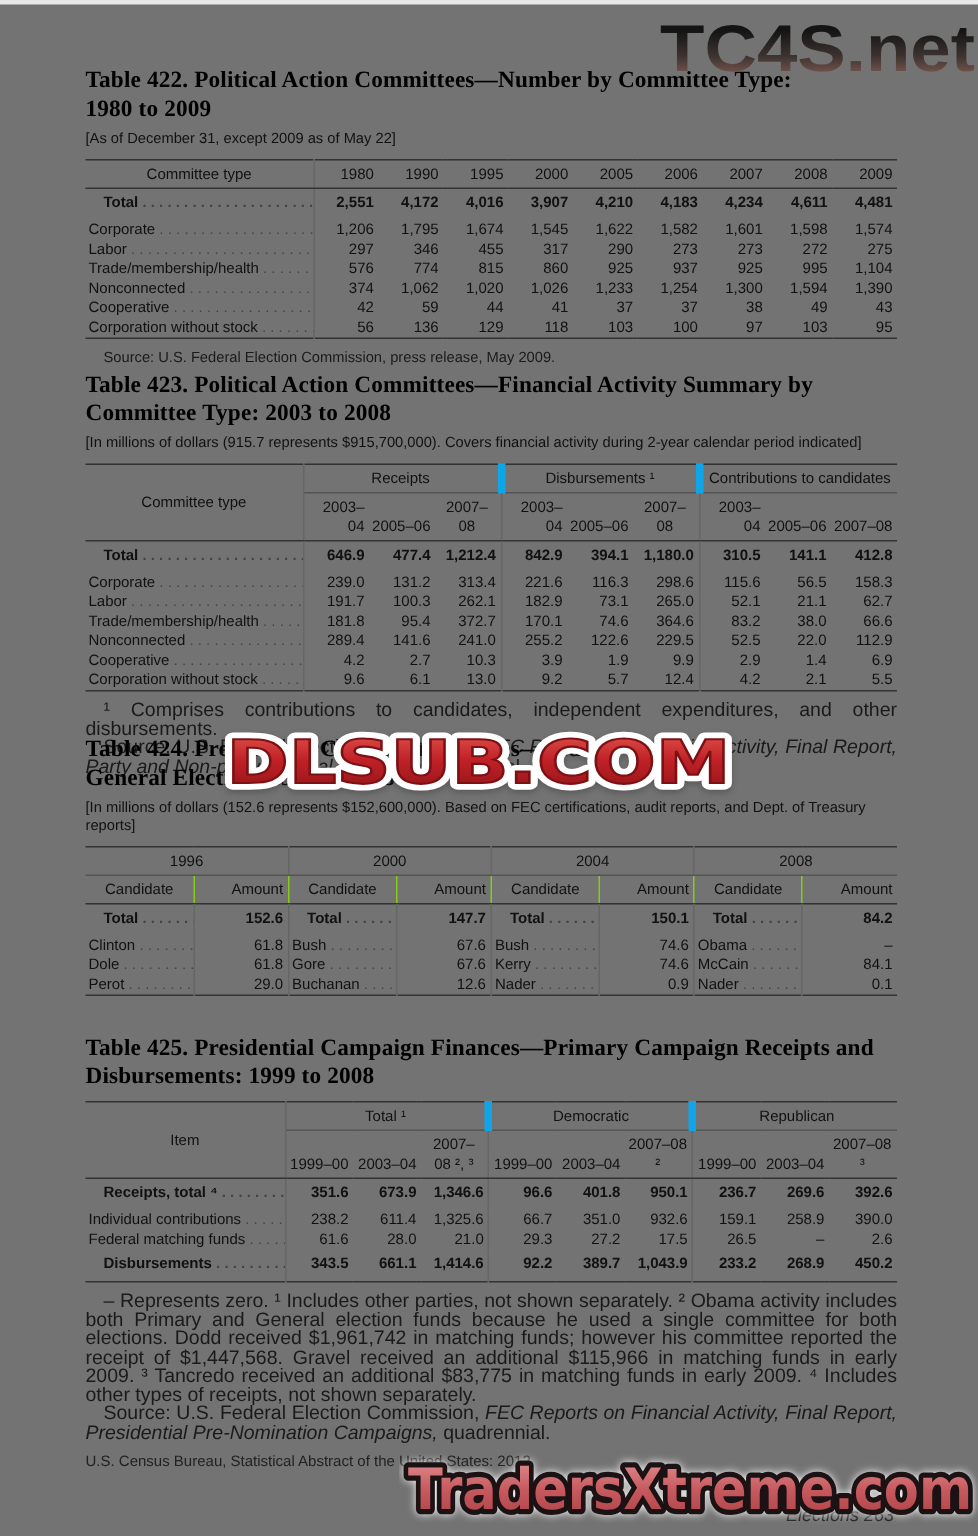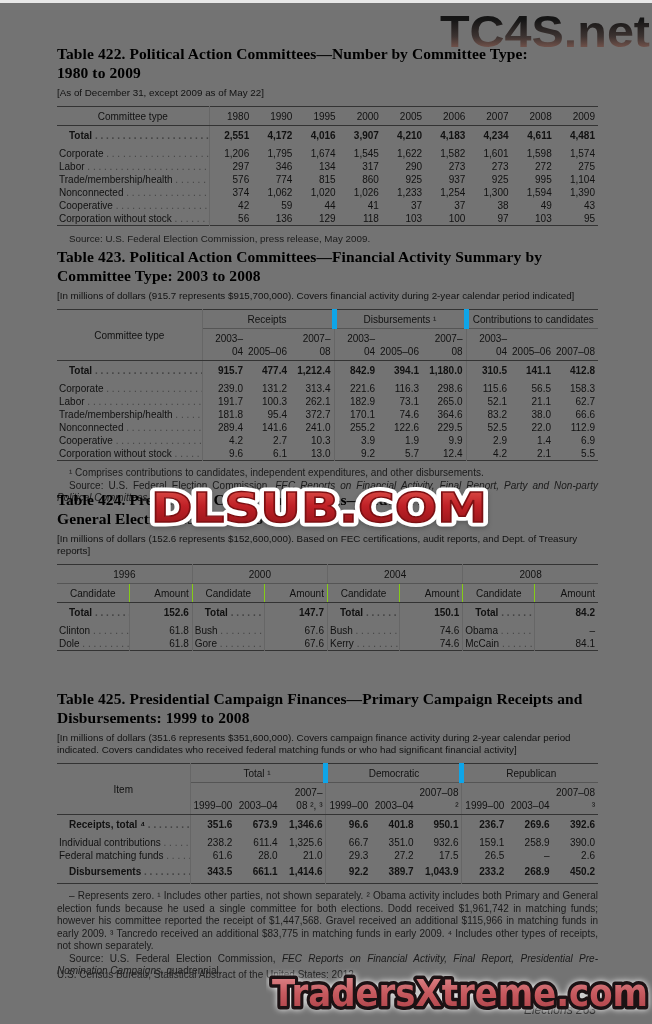--- a/index.html
+++ b/index.html
@@ -28,38 +28,38 @@
   table { border-top: 1.5px solid #333; border-bottom: 1.5px solid #333; }
   
   .t422 thead th { border-bottom: 1.5px solid #333; }
   .t422 th:first-child, .t422 td:first-child { border-right: 1px solid #666; }
   .t422 col.c1 { width: 152px; }
   
   .grouped tr.grp-row th.grp { border-bottom: 1px solid #555; border-right: 5px solid #0ea5e9; }
   .grouped tr.grp-row th.grp:last-child { border-right: none; }
   .grouped th.ct { border-right: 1px solid #666; border-bottom: 1.5px solid #333; text-align: center; vertical-align: middle; }
   .grouped tr.sub-row th { border-bottom: 1.5px solid #333; }
-  .grouped tr.sub-row th:nth-child(3n) { border-right: 1px solid #666; }
+  .grouped tr.sub-row th:nth-child(3n) { border-right: 1px solid #666; text-align: center; }
   .grouped tr.sub-row th:nth-child(9) { border-right: none; }
   .grouped tbody td:nth-child(1), .grouped tbody td:nth-child(4),
   .grouped tbody td:nth-child(7) { border-right: 1px solid #666; }
   .t423 col.c1 { width: 145px; } .t425 col.c1 { width: 133px; }
   .grp { text-align: center; }
   
   .t424 tr.yr-row th { border-bottom: 1px solid #555; text-align: center; }
   .t424 tr.yr-row th { border-right: 1px solid #666; }
   .t424 tr.yr-row th:last-child { border-right: none; }
   .t424 tr.sub-row th { border-bottom: 1.5px solid #333; border-right: 1px solid #84cc16; }
   .t424 tr.sub-row th:last-child { border-right: none; }
   .t424 tbody td { border-right: 1px solid #666; }
   .t424 tbody td:last-child { border-right: none; }
   .t424 th.cand { text-align: center; }
   .t424 col.cc { width: 72px; } .t424 col.ca { width: 63px; }
   .t424 .lead::after { content: " . . . . . . . . . . ."; }
-  .fn { font-size: 10px; line-height: 12.5px; margin-top: 6px; text-align: justify; }
+  .fn { font-size: 13px; line-height: 12.5px; margin-top: 6px; text-align: justify; }
   .fn p { text-indent: 12px; }
   .fn .it { font-style: italic; }
   .src { font-size: 9.8px; line-height: 12.5px; margin-top: 7px; text-indent: 12px; }
   
   .pg-num { position: absolute; top: 1000px; right: 56px; font-size: 12px; color: #222; font-style: italic; }
   .census-line { position: absolute; top: 966px; left: 57px; font-size: 10px; color: #222; }
   
   .wm { position: absolute; pointer-events: none; }
   .wm-top { top: 2px; right: -2px; }
   .wm-mid { top: 474px; left: 143px; }
@@ -117,21 +117,21 @@
             <td class="num">1,622</td>
             <td class="num">1,582</td>
             <td class="num">1,601</td>
             <td class="num">1,598</td>
             <td class="num">1,574</td>
           </tr>
           <tr>
             <td class="lbl"><span class="lead">Labor</span></td>
             <td class="num">297</td>
             <td class="num">346</td>
-            <td class="num">134</td>
+            <td class="num">455</td>
             <td class="num">317</td>
             <td class="num">290</td>
             <td class="num">273</td>
             <td class="num">273</td>
             <td class="num">272</td>
             <td class="num">275</td>
           </tr>
           <tr>
             <td class="lbl"><span class="lead">Trade/membership/health</span></td>
             <td class="num">576</td>
@@ -211,21 +211,21 @@
           <th class="num">2005–06</th>
           <th class="num">2007–08</th>
           <th class="num">2003–04</th>
           <th class="num">2005–06</th>
           <th class="num">2007–08</th>
         </tr>
       </thead>
       <tbody>
           <tr class="total-row">
             <td class="lbl"><span class="lead">Total</span></td>
-            <td class="num">915.7</td>
+            <td class="num">646.9</td>
             <td class="num">477.4</td>
             <td class="num">1,212.4</td>
             <td class="num">842.9</td>
             <td class="num">394.1</td>
             <td class="num">1,180.0</td>
             <td class="num">310.5</td>
             <td class="num">141.1</td>
             <td class="num">412.8</td>
           </tr>
           <tr>
@@ -367,30 +367,39 @@
           <tr>
             <td class="lbl"><span class="lead">Dole</span></td>
             <td class="num">61.8</td>
             <td class="lbl"><span class="lead">Gore</span></td>
             <td class="num">67.6</td>
             <td class="lbl"><span class="lead">Kerry</span></td>
             <td class="num">74.6</td>
             <td class="lbl"><span class="lead">McCain</span></td>
             <td class="num">84.1</td>
           </tr>
+          <tr>
+            <td class="lbl"><span class="lead">Perot</span></td>
+            <td class="num">29.0</td>
+            <td class="lbl"><span class="lead">Buchanan</span></td>
+            <td class="num">12.6</td>
+            <td class="lbl"><span class="lead">Nader</span></td>
+            <td class="num">0.9</td>
+            <td class="lbl"><span class="lead">Nader</span></td>
+            <td class="num">0.1</td>
+          </tr>
         </tbody>
     </table>
   </div>
 
   <div class="sec" style="top:686px">
     <div class="tbl-title">
       <div>Table 425. Presidential Campaign Finances—Primary Campaign Receipts and</div>
       <div>Disbursements: 1999 to 2008</div>
     </div>
-    <div class="bracket-note">[In millions of dollars (351.6 represents $351,600,000). Covers campaign finance activity during 2-year calendar period indicated. Covers candidates who received federal matching funds or who had significant financial activity]</div>
     <table class="t425 grouped">
       <colgroup>
           <col class="c1">
           <col span="9">
         </colgroup>
       <thead>
         <tr class="grp-row">
           <th class="ct" rowspan="2">Item</th>
           <th class="grp" colspan="3">Total ¹</th>
           <th class="grp" colspan="3">Democratic</th>

